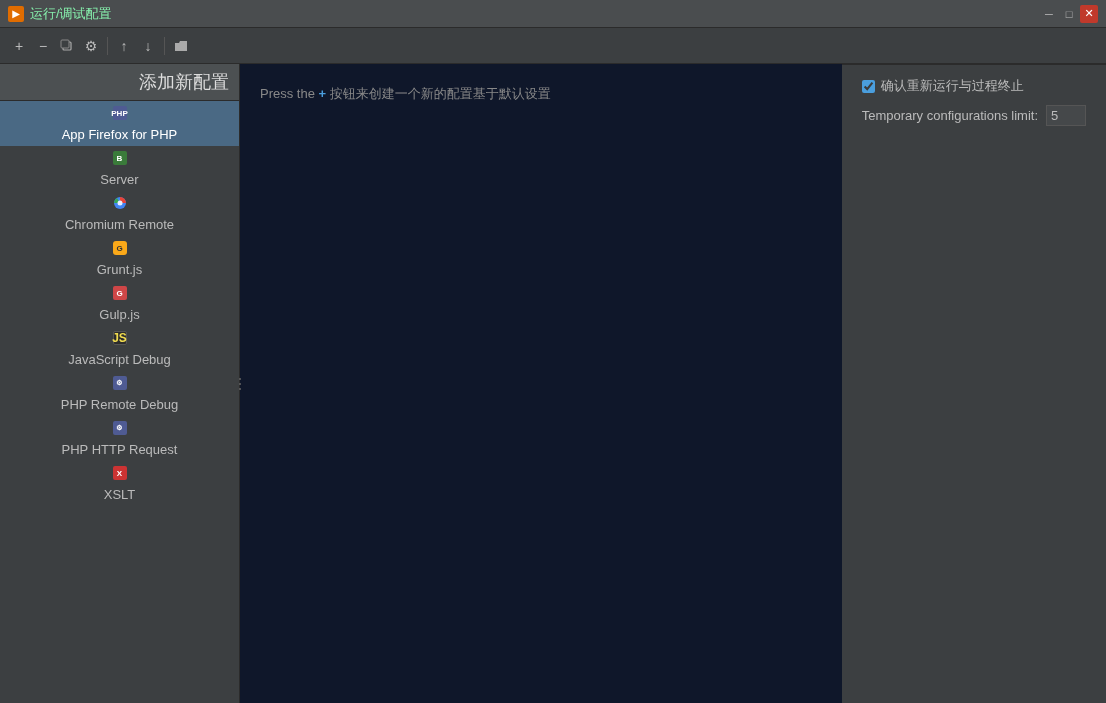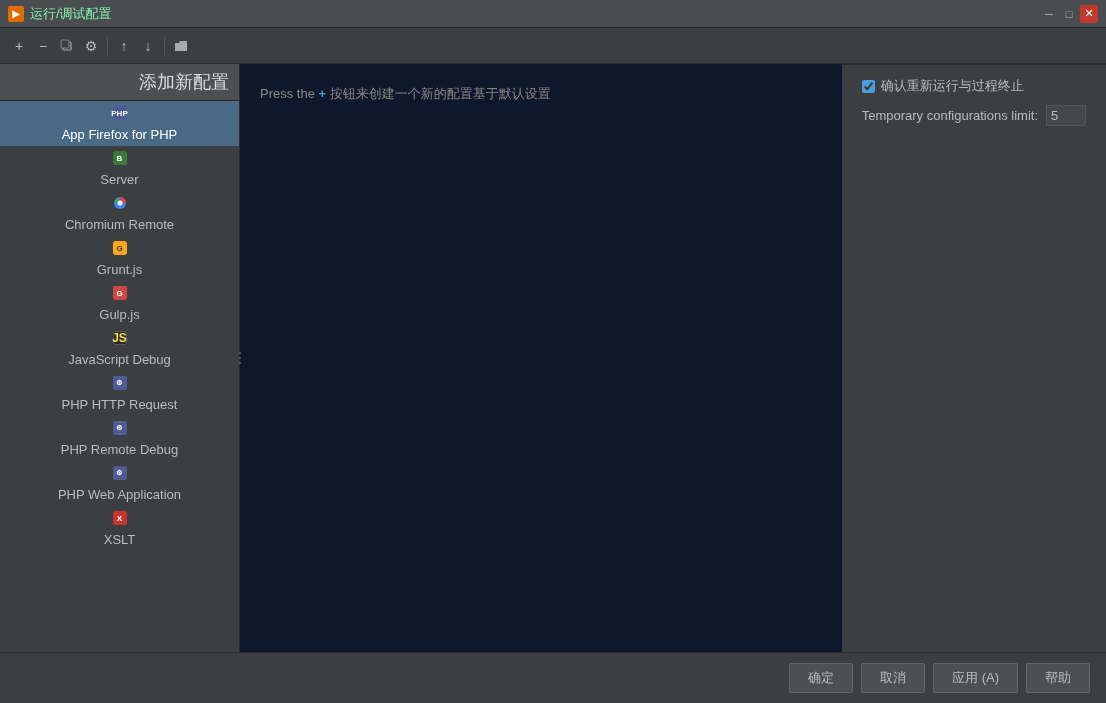--- a/index.html
+++ b/index.html
@@ -378,37 +378,31 @@
           </span>
           <span>JavaScript Debug</span>
         </div>
 
 
 
         <div class="list-item">
           <span class="item-icon">
             <span class="icon-square" style="background:#4f5b93;color:white;font-size:7px;">⚙</span>
           </span>
+          <span>PHP Remote Debug</span>
+        </div>
+
+        <div class="list-item">
+          <span class="item-icon">
+            <span class="icon-square" style="background:#4f5b93;color:white;font-size:7px;">⚙</span>
+          </span>
           <span>PHP HTTP Request</span>
         </div>
 
-        <div class="list-item">
-          <span class="item-icon">
-            <span class="icon-square" style="background:#4f5b93;color:white;font-size:7px;">⚙</span>
-          </span>
-          <span>PHP Remote Debug</span>
-        </div>
-
-
-        <div class="list-item">
-          <span class="item-icon">
-            <span class="icon-square" style="background:#4f5b93;color:white;font-size:7px;">⚙</span>
-          </span>
-          <span>PHP Web Application</span>
-        </div>
+
 
 
 
         <div class="list-item">
           <span class="item-icon">
             <span class="icon-square" style="background:#cc3333;color:white;font-size:8px;">X</span>
           </span>
           <span>XSLT</span>
         </div>
 
@@ -437,19 +431,13 @@
           <label for="confirm-checkbox">确认重新运行与过程终止</label>
         </div>
         <div class="temp-config-row">
           <span>Temporary configurations limit:</span>
           <input type="text" value="5" style="">
         </div>
       </div>
     </div>
   </div>
 
-  <div class="button-bar">
-    <button class="dialog-btn">确定</button>
-    <button class="dialog-btn">取消</button>
-    <button class="dialog-btn">应用 (A)</button>
-    <button class="dialog-btn">帮助</button>
-  </div>
 </div>
 
 </body></html>

